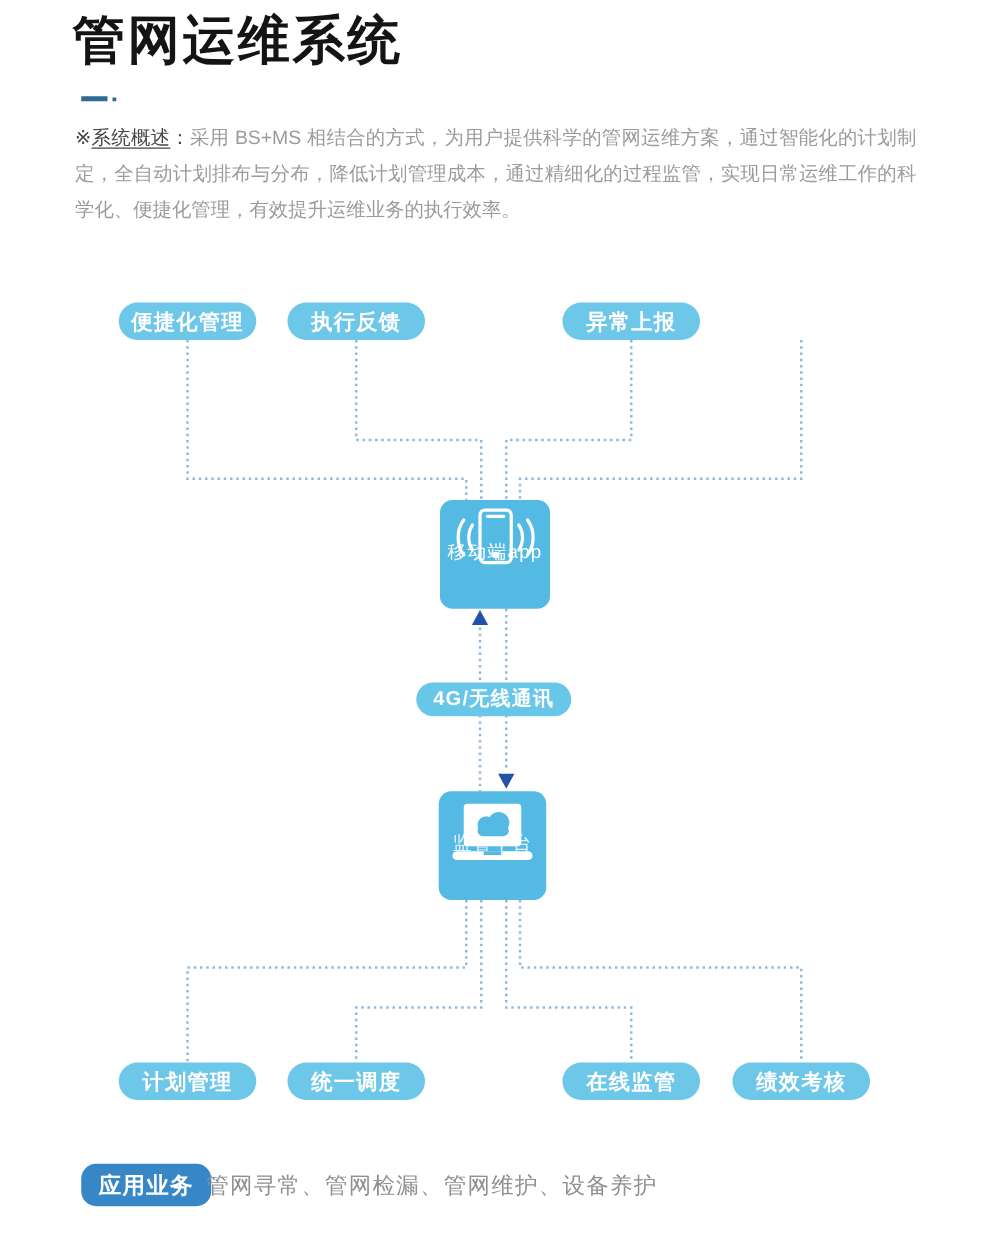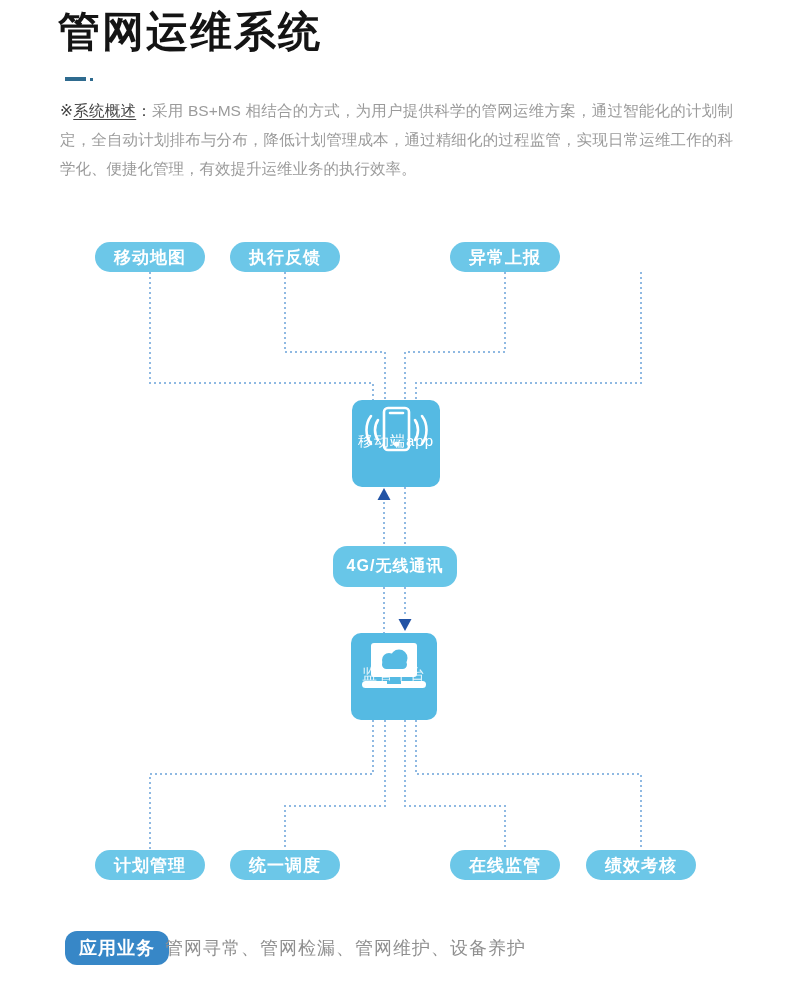--- a/index.html
+++ b/index.html
@@ -28,21 +28,21 @@
   }
   .node{
     position:absolute;border-radius:10px;background:#55bae3;z-index:2;
     display:flex;flex-direction:column;align-items:center;justify-content:center;
     box-sizing:border-box;padding-bottom:5px;
   }
   .node .node-label{color:#fff;font-size:15px;letter-spacing:1px;}
   .node .node-label.dim{color:rgba(255,255,255,.85);}
   .node svg{position:absolute;top:4px;left:0;}
   .link-pill{
-    position:absolute;left:333px;top:546px;width:124px;height:41px;border-radius:14px;
+    position:absolute;left:333px;top:546px;width:124px;height:27px;border-radius:14px;
     background:#68c6e8;color:#fff;font-size:16px;font-weight:700;letter-spacing:1px;
     display:flex;align-items:center;justify-content:center;z-index:3;
   }
   .footer-badge{
     position:absolute;left:65px;top:931px;height:34px;padding:0 14px;border-radius:12px;
     background:#3787c7;color:#fff;font-size:18px;font-weight:700;letter-spacing:1px;
     display:flex;align-items:center;justify-content:center;z-index:2;
   }
   .footer-items{
     position:absolute;left:165px;top:931px;height:34px;line-height:34px;
@@ -72,21 +72,21 @@
       <path d="M385 720 V806 H285 V850"></path>
       <path d="M405 720 V806 H505 V850"></path>
       <path d="M416 720 V774 H641 V850"></path>
     </g>
     <g fill="#2253a5">
       <polygon points="384,488 377.5,500 390.5,500"></polygon>
       <polygon points="405,631 398.5,619 411.5,619"></polygon>
     </g>
   </svg>
 
-  <div class="pill" style="left:95px;top:242px;">移动地图</div>
+  <div class="pill" style="left:95px;top:242px;">便捷化管理</div>
   <div class="pill" style="left:230px;top:242px;">执行反馈</div>
   <div class="pill" style="left:450px;top:242px;">异常上报</div>
 
   <div class="node" style="left:352px;top:400px;width:88px;height:87px;">
     <svg width="88" height="58" viewBox="0 0 88 58">
       <g fill="none" stroke="#ffffff" stroke-width="2.6" stroke-linecap="round">
         <rect x="32" y="4" width="25" height="42" rx="4"></rect>
         <line x1="38" y1="9" x2="51" y2="9"></line>
         <path d="M26 16 C22 22 22 30 26 36"></path>
         <path d="M19 12 C13 20 13 32 19 40"></path>

